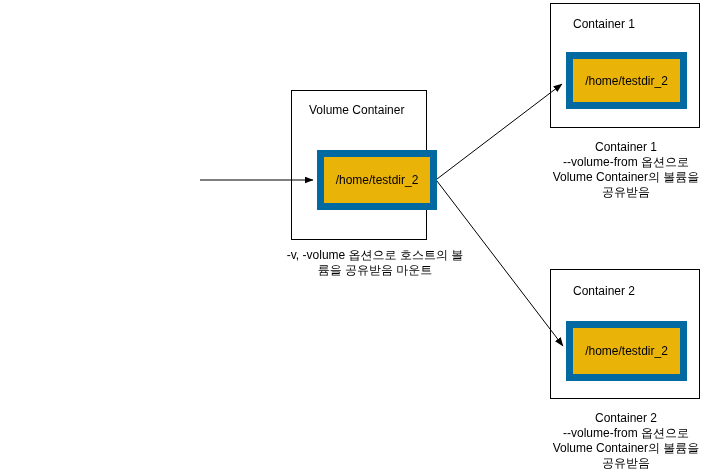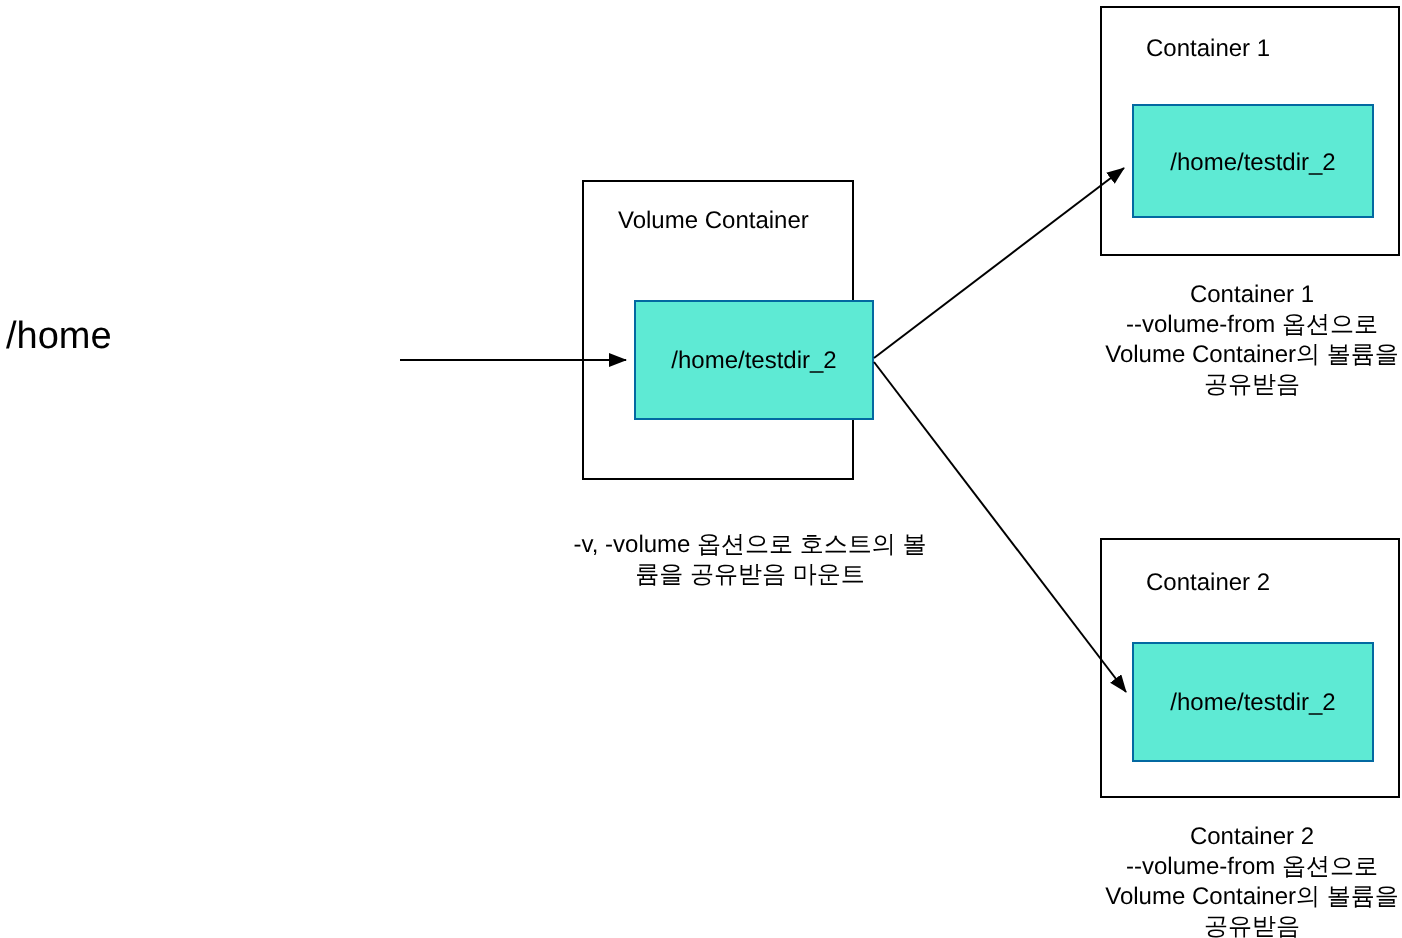--- a/index.html
+++ b/index.html
@@ -19,22 +19,22 @@
 
   .outer-box {
     position: absolute;
     border: 1px solid #000;
     background: #fff;
     box-sizing: border-box;
   }
   .box-title { position: absolute; font-size: 12px; white-space: nowrap; }
   .inner-box {
     position: absolute;
-    border: 1px solid #0369a1;
-    background: #5eead4;
+    border: 7px solid #0369a1;
+    background: #eab308;
     box-sizing: border-box;
     display: flex; align-items: center; justify-content: center;
     font-size: 12px;
   }
 
   #volume-container { left: 291px; top: 90px; width: 136px; height: 150px; }
   #volume-container .box-title { left: 17px; top: 12px; }
   #volume-inner { left: 25px; top: 59px; width: 120px; height: 60px; }
 
   #container-1 { left: 550px; top: 3px; width: 150px; height: 125px; }
@@ -44,34 +44,33 @@
   #container-2 { left: 550px; top: 269px; width: 150px; height: 130px; }
   #container-2 .box-title { left: 22px; top: 14px; }
   #container-2-inner { left: 15px; top: 51px; width: 121px; height: 60px; }
 
   .caption {
     position: absolute;
     text-align: center;
     font-size: 12px;
     line-height: 15px;
   }
-  #caption-volume { left: 280px; top: 248px; width: 190px; margin-top: 17px; }
+  #caption-volume { left: 280px; top: 248px; width: 190px; }
   #caption-container-1 { left: 541px; top: 140px; width: 170px; }
   #caption-container-2 { left: 541px; top: 411px; width: 170px; }
 
   svg.arrow-layer { position: absolute; left: 0; top: 0; pointer-events: none; }
   svg line { stroke: #000; stroke-width: 1; }
 </style>
 </head>
 <body>
 
 <div class="canvas">
 
   <div class="host-label">
-    <div class="host-path">/home</div>
   </div>
 
   <div class="outer-box" id="volume-container">
     <div class="box-title">Volume Container</div>
     <div class="inner-box" id="volume-inner">
       <span>/home/testdir_2</span>
     </div>
   </div>
 
   <div class="outer-box" id="container-1">

